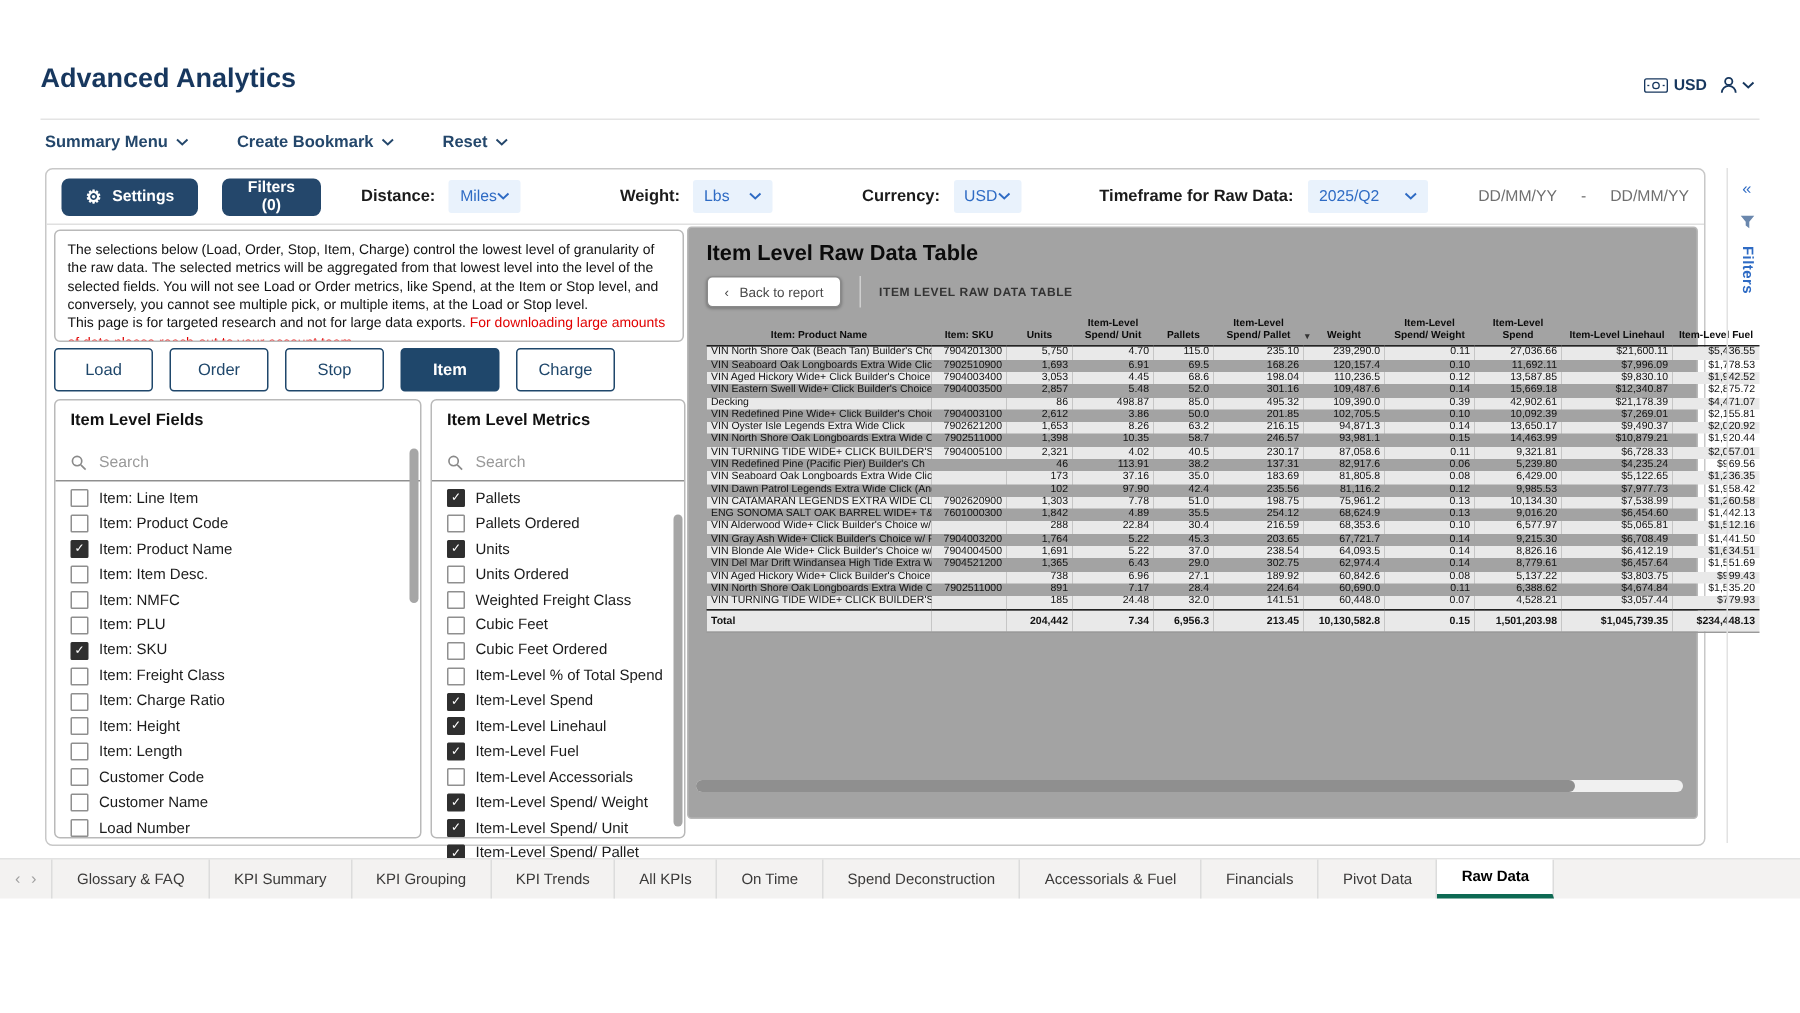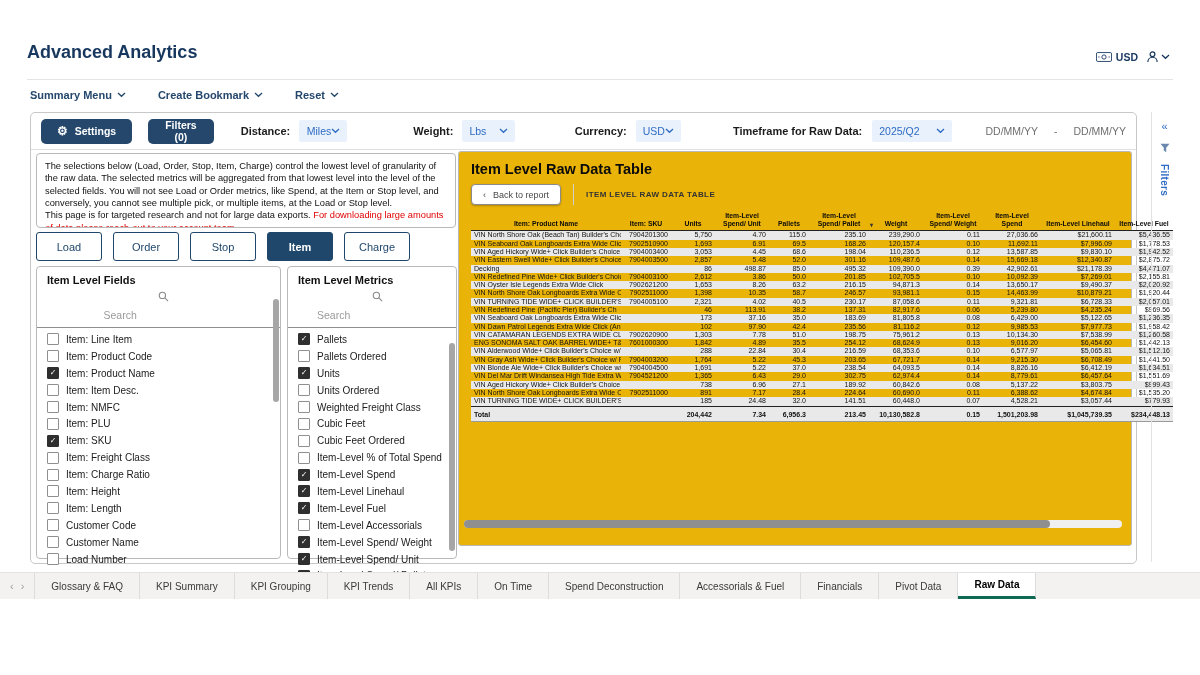--- a/index.html
+++ b/index.html
@@ -32,33 +32,33 @@
   .info-red{color:#e10000;}
   .level-row{position:absolute;left:5px;top:82px;display:flex;gap:11px;}
   .lvl-btn{width:66px;height:29px;background:#fff;border:1px solid #1f476b;border-radius:3px;color:#1f476b;
     font-size:11px;font-family:inherit;cursor:pointer;}
   .lvl-btn.active{background:#1f476b;color:#fff;font-weight:600;}
   .lists{position:absolute;left:5px;top:116px;display:flex;gap:6px;}
   .panel{border:1px solid #b9b9b9;border-radius:4px;background:#fff;position:relative;padding:7px 0 4px 10px;box-sizing:border-box;}
   .panel.fields{width:245px;height:293px;}
   .panel.metrics{width:170px;height:293px;}
   .panel h3{margin:0;font-size:11px;font-weight:700;color:#111;}
-  .search-row{display:flex;align-items:center;gap:6px;padding:4px 0 5px;border-bottom:1px solid #8f8f8f;margin:1px 0 3px -10px;padding-left:10px;flex-direction:column;}
+  .search-row{display:flex;align-items:center;gap:6px;padding:4px 0 5px;border-bottom:1px solid #8f8f8f;margin:11px 0 3px -10px;padding-left:10px;}
   .search-row input{border:none;outline:none;background:transparent;font-size:10.5px;color:#333;width:120px;font-family:inherit;}
   .search-row input::placeholder{color:#9a9a9a;}
   .chk-row{display:flex;align-items:center;gap:7px;height:16.9px;font-size:10px;color:#1b1b1b;cursor:pointer;}
   .cb{width:10px;height:10px;border:1px solid #8f8f8f;border-radius:1px;background:#fff;flex:0 0 auto;
     font-size:8px;line-height:10px;text-align:center;color:#fff;}
   .cb.on{background:#2f2f2f;border-color:#2f2f2f;}
   .scroll-thumb{position:absolute;right:1px;width:6px;background:#a6a6a6;border-radius:3px;}
   .panel.fields .scroll-thumb{top:32px;height:103px;}
   .panel.metrics .scroll-thumb{top:76px;height:208px;}
   
   .table-panel{position:absolute;left:427px;top:1px;width:674px;height:395px;border:1px solid #b9b9b9;border-radius:3px;
-    box-sizing:border-box;padding:9px 12px;background:#eab308;}
+    box-sizing:border-box;padding:9px 12px;background:#a3a3a3;}
   .table-panel h2{margin:0 0 7px;font-size:14.5px;font-weight:700;color:#0b0b0b;}
   .table-toolbar{display:flex;align-items:center;margin-bottom:7px;height:21px;}
   .back-btn{display:flex;align-items:center;gap:7px;border:1px solid #8a8a8a;border-radius:4px;background:#fff;
     font-size:9px;color:#494949;padding:0 11px;height:21px;box-shadow:0 1px 2px rgba(0,0,0,.25);font-family:inherit;cursor:pointer;}
   .rt-tab{font-size:8px;font-weight:700;letter-spacing:.4px;color:#333;border-left:1px solid #cfcfcf;
     padding:0 12px;margin-left:12px;line-height:21px;}
   table.raw{width:650px;border-collapse:collapse;table-layout:fixed;}
   table.raw th{font-size:6.8px;font-weight:700;color:#0b0b0b;text-align:center;vertical-align:bottom;
     padding:0 2px 2px;line-height:1.2;white-space:pre-line;border-bottom:1.6px solid #222;position:relative;}
   table.raw td{font-size:7px;line-height:8.3px;padding:0 3px;text-align:right;white-space:nowrap;overflow:hidden;color:#111;}

